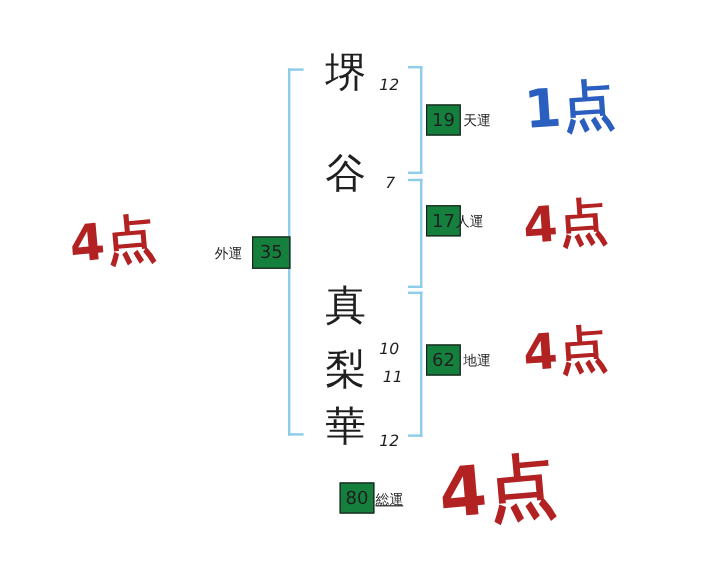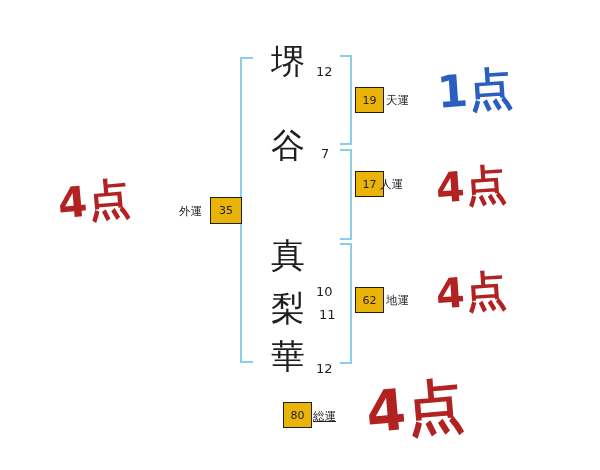--- a/index.html
+++ b/index.html
@@ -12,36 +12,36 @@
   body{font-family:"DejaVu Sans","Liberation Sans",sans-serif;color:var(--ink);}
   .stage{
     position:relative;width:600px;height:470px;background:#ffffff;overflow:hidden;
   }
   .abs{position:absolute;}
   .kanji{
     font-size:34px;line-height:1;color:var(--ink);
     font-family:"DejaVu Sans","Liberation Sans",sans-serif;
   }
   .stroke{
-    font-size:13px;color:var(--ink);line-height:1;
+    font-size:13px;color:var(--ink);line-height:1;font-style:italic;
   }
   .bracket{
     border:0 solid var(--bracket);
   }
   .bracket.left{
     border-left-width:2px;border-top-width:2px;border-bottom-width:2px;
   }
   .bracket.right{
     border-right-width:2px;border-top-width:2px;border-bottom-width:2px;
   }
   .vbox{
     border:1.6px solid var(--ink);
-    background:#eab308;
+    background:#15803d;
     display:flex;align-items:center;justify-content:center;
-    font-size:11px;line-height:1;color:var(--ink);
+    font-size:15px;line-height:1;color:var(--ink);
   }
   .flabel{
     font-size:11.5px;color:var(--ink);line-height:1;
   }
   .score{
     font-weight:700;line-height:1;letter-spacing:1px;
     font-family:"DejaVu Sans","Liberation Sans",sans-serif;
   }
   .score.red{color:var(--score-red);}
   .score.blue{color:var(--score-blue);}

